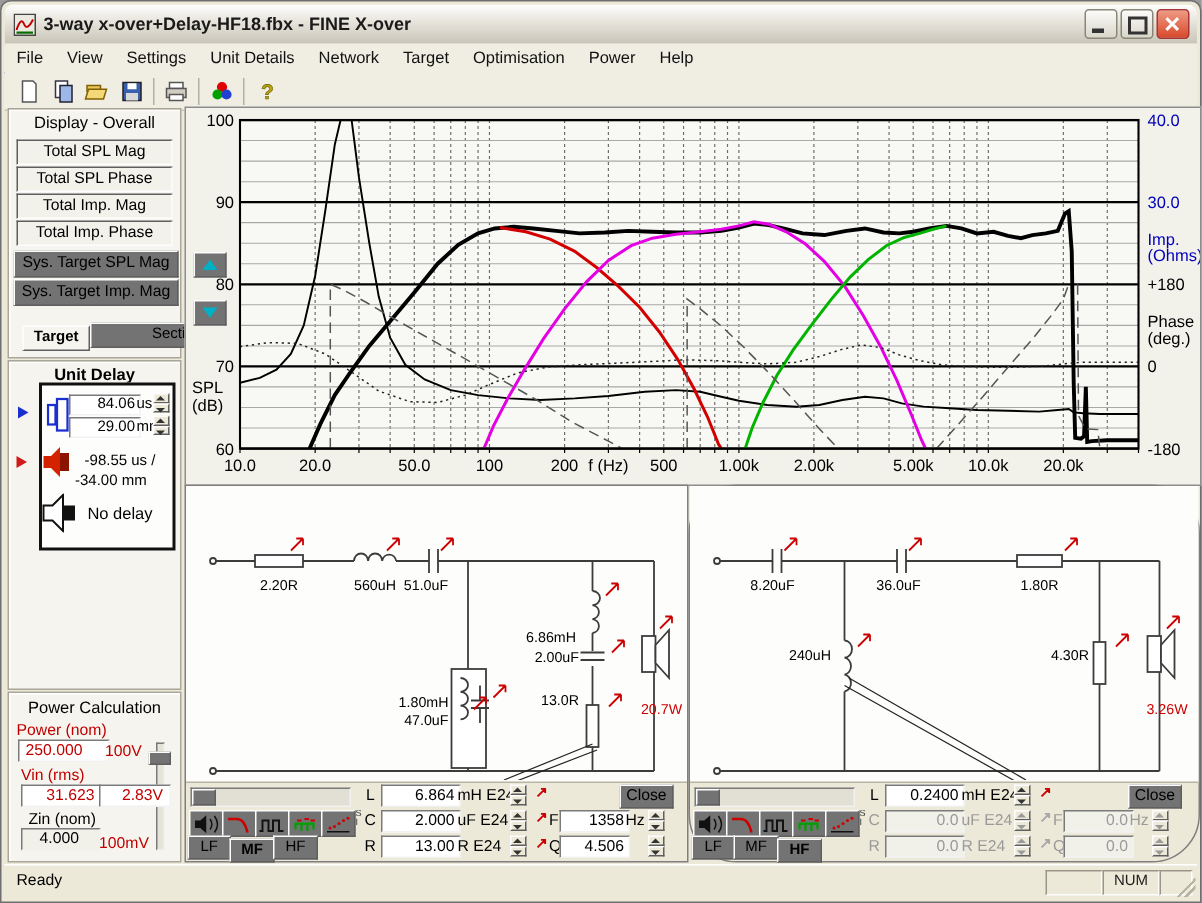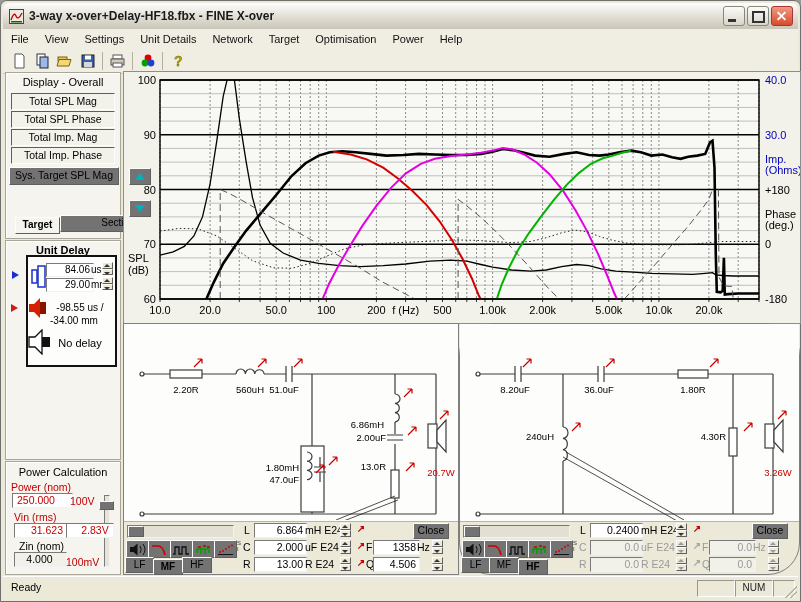--- a/index.html
+++ b/index.html
@@ -162,20 +162,21 @@
       </span>
   </div>
 
   <div class="panel abs" style="left:4px;top:71px;width:114px;height:165px;">
     <div class="panel-title abs" style="left:0;right:0;top:3px;">Display - Overall</div>
     <div class="gbtn pressed abs" style="left:5px;top:20px;width:102px;height:15px;">Total SPL Mag</div>
     <div class="gbtn pressed abs" style="left:5px;top:38px;width:102px;height:15px;">Total SPL Phase</div>
     <div class="gbtn pressed abs" style="left:5px;top:56px;width:102px;height:15px;">Total Imp. Mag</div>
     <div class="gbtn pressed abs" style="left:5px;top:74px;width:102px;height:15px;">Total Imp. Phase</div>
     <div class="gbtn raised abs" style="left:3px;top:94px;width:108px;height:16px;">Sys. Target SPL Mag</div>
+    <div class="gbtn raised abs" style="left:3px;top:113px;width:108px;height:16px;">Sys. Target Imp. Mag</div>
     <div class="tab raised active abs" style="left:9px;top:142px;width:43px;height:15px;background:#f5f4ee;">Target</div>
     <div class="tab raised abs" style="left:54px;top:142px;width:47px;height:15px;padding-left:36px;">Sections</div>
   </div>
 
   <div class="panel abs" style="left:4px;top:239px;width:114px;height:218px;">
     <div class="panel-title abs" style="left:0;right:0;top:3px;font-weight:bold;">Unit Delay</div>
     <div class="abs" style="left:20px;top:14px;width:87px;height:108px;border:2px solid #111;background:#fdfdfb;"></div>
     <span class="abs" style="left:6px;top:30px;border:4px solid transparent;border-left:7px solid #1a2fd0;border-right:0;"></span>
     <span class="abs" style="left:25px;top:23px;">
       <svg width="16" height="26">

